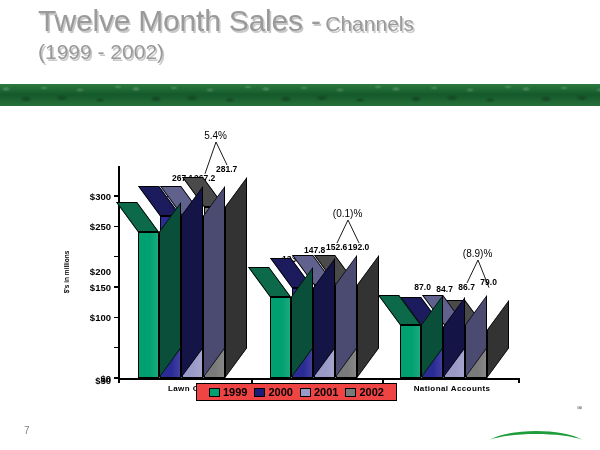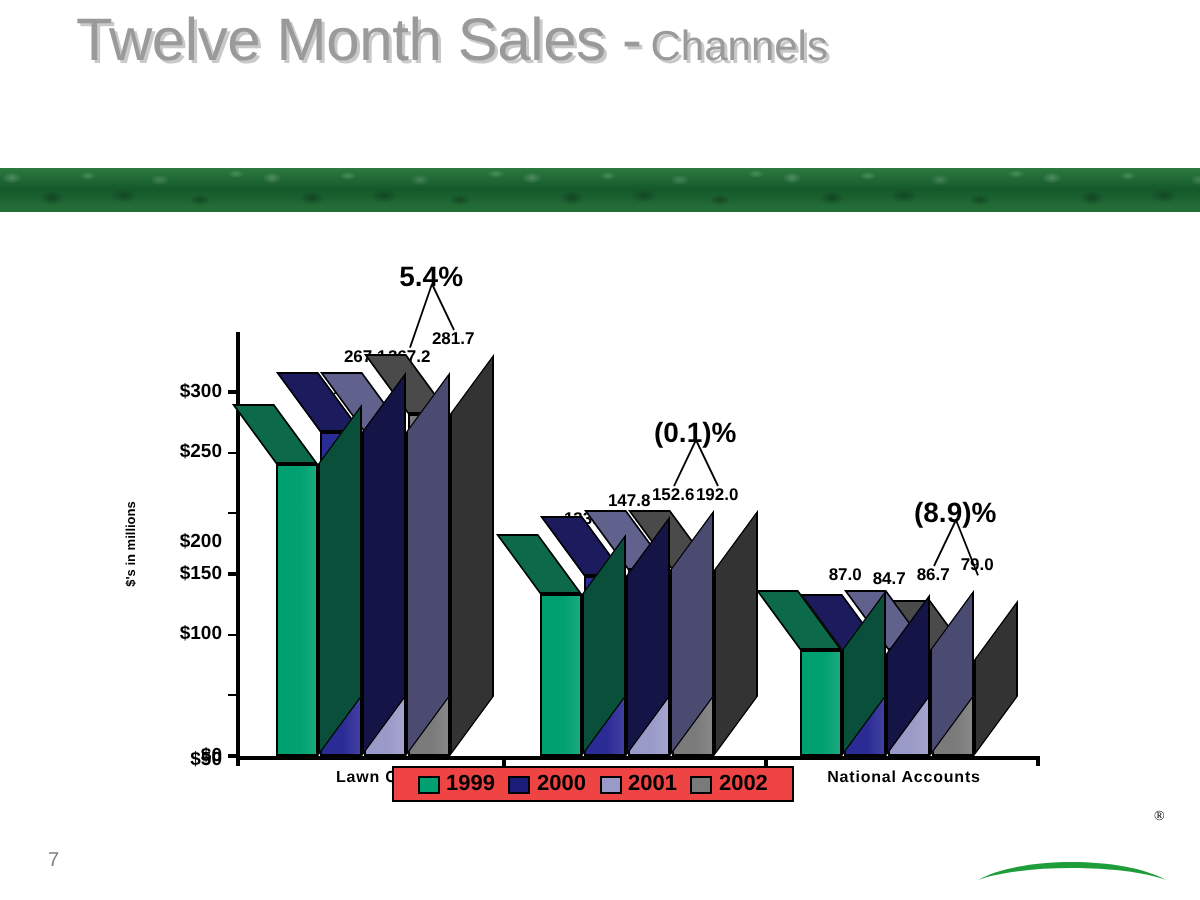--- a/index.html
+++ b/index.html
@@ -75,21 +75,21 @@
 
   
   .bar{position:absolute;bottom:0;}
   .bar-front{position:absolute;left:0;bottom:0;width:100%;height:100%;border:1px solid #000;box-sizing:border-box;}
 
   .val-label{
     position:absolute;font-size:8.5px;font-weight:bold;color:#000;
     white-space:nowrap;transform:translateX(-50%);
   }
   .pct-label{
-    position:absolute;font-size:14px;font-weight:bold;color:#000;
+    position:absolute;font-size:10px;font-weight:normal;color:#000;
     white-space:nowrap;transform:translateX(-50%);
   }
   .leader{position:absolute;overflow:visible;}
 
   
   #legend{
     position:absolute;left:196px;top:383px;
     border:1.2px solid #000;background:#ef4444;
     padding:2px 12px;display:flex;align-items:center;gap:7px;
   }
@@ -118,20 +118,21 @@
 </head>
 <body>
 
 <div id="slide">
 
   <div id="title-block">
     <div class="title-line">
       <span id="title-main">Twelve Month Sales -</span>
       <span id="title-sub-inline">Channels</span>
     </div>
+    <div class="title-line" id="title-years">(1999 - 2002)</div>
   </div>
 
   <div id="green-band"></div>
 
   <div id="chart">
     <div id="plot">
       <div class="axis-line" id="y-axis"></div>
       <div class="axis-line" id="x-axis"></div>
       <div id="y-axis-title">$'s in millions</div>
       <div id="yticks">

